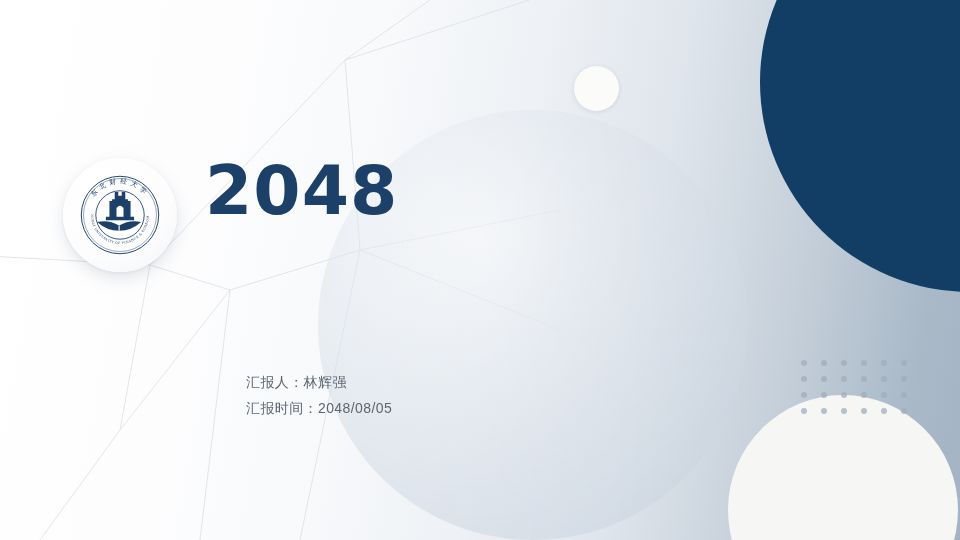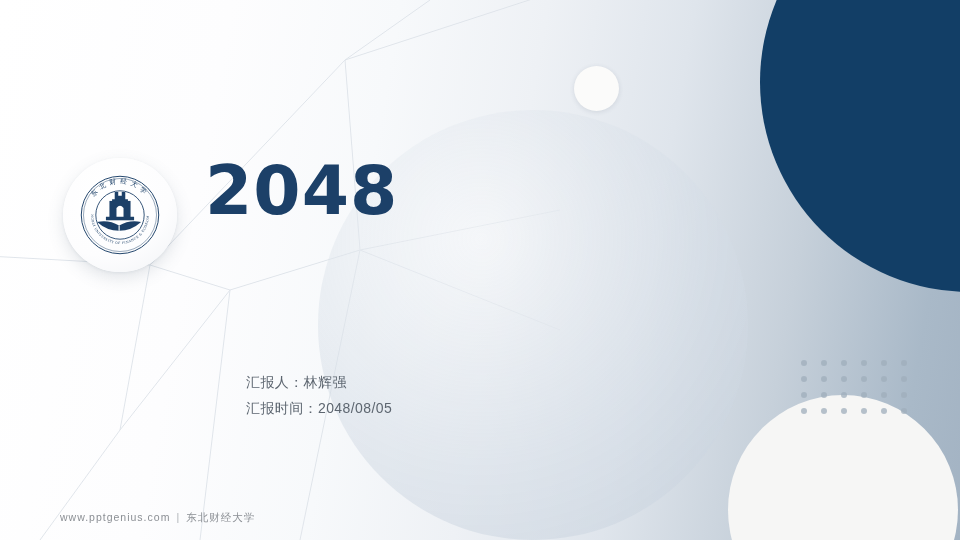--- a/index.html
+++ b/index.html
@@ -219,17 +219,14 @@
 
   <div class="year">2048</div>
 
 
 
   <div class="meta">
     <div>汇报人：林辉强</div>
     <div>汇报时间：2048/08/05</div>
   </div>
 
-  <div class="footer">
-    <span>www.pptgenius.com</span><span class="sep">|</span><span>东北财经大学</span>
-  </div>
 
 </div>
 
 </body></html>

